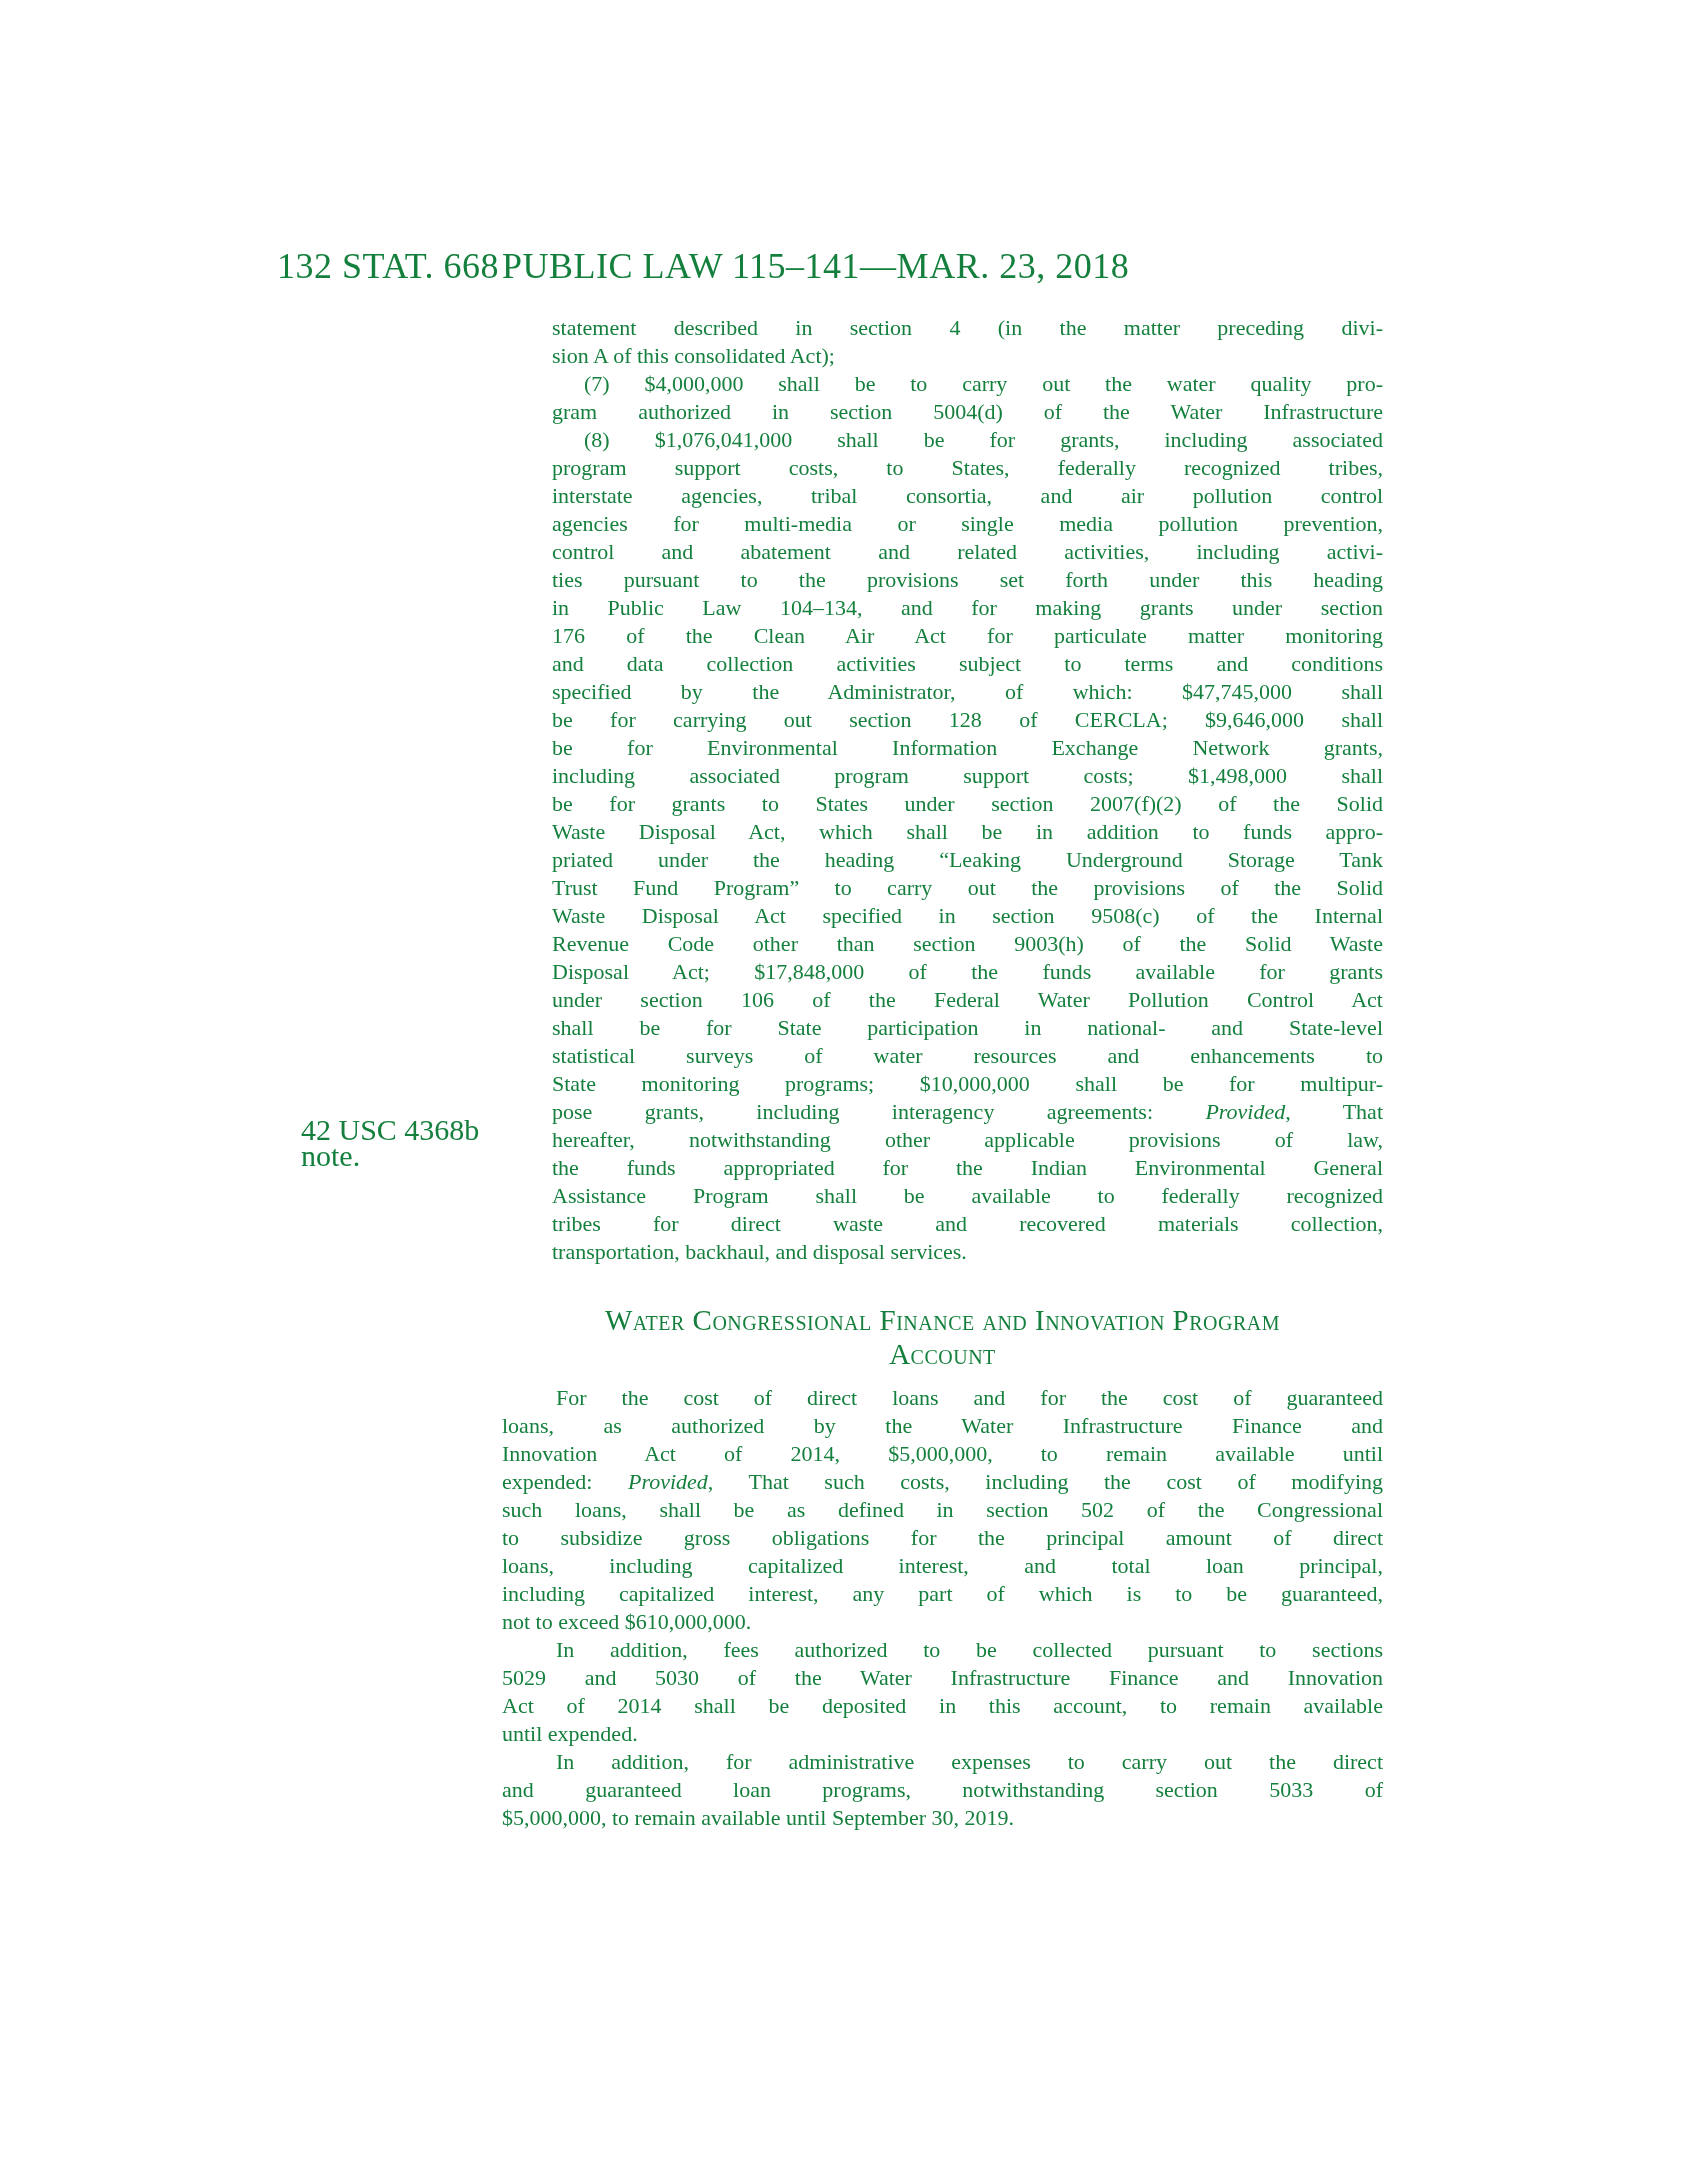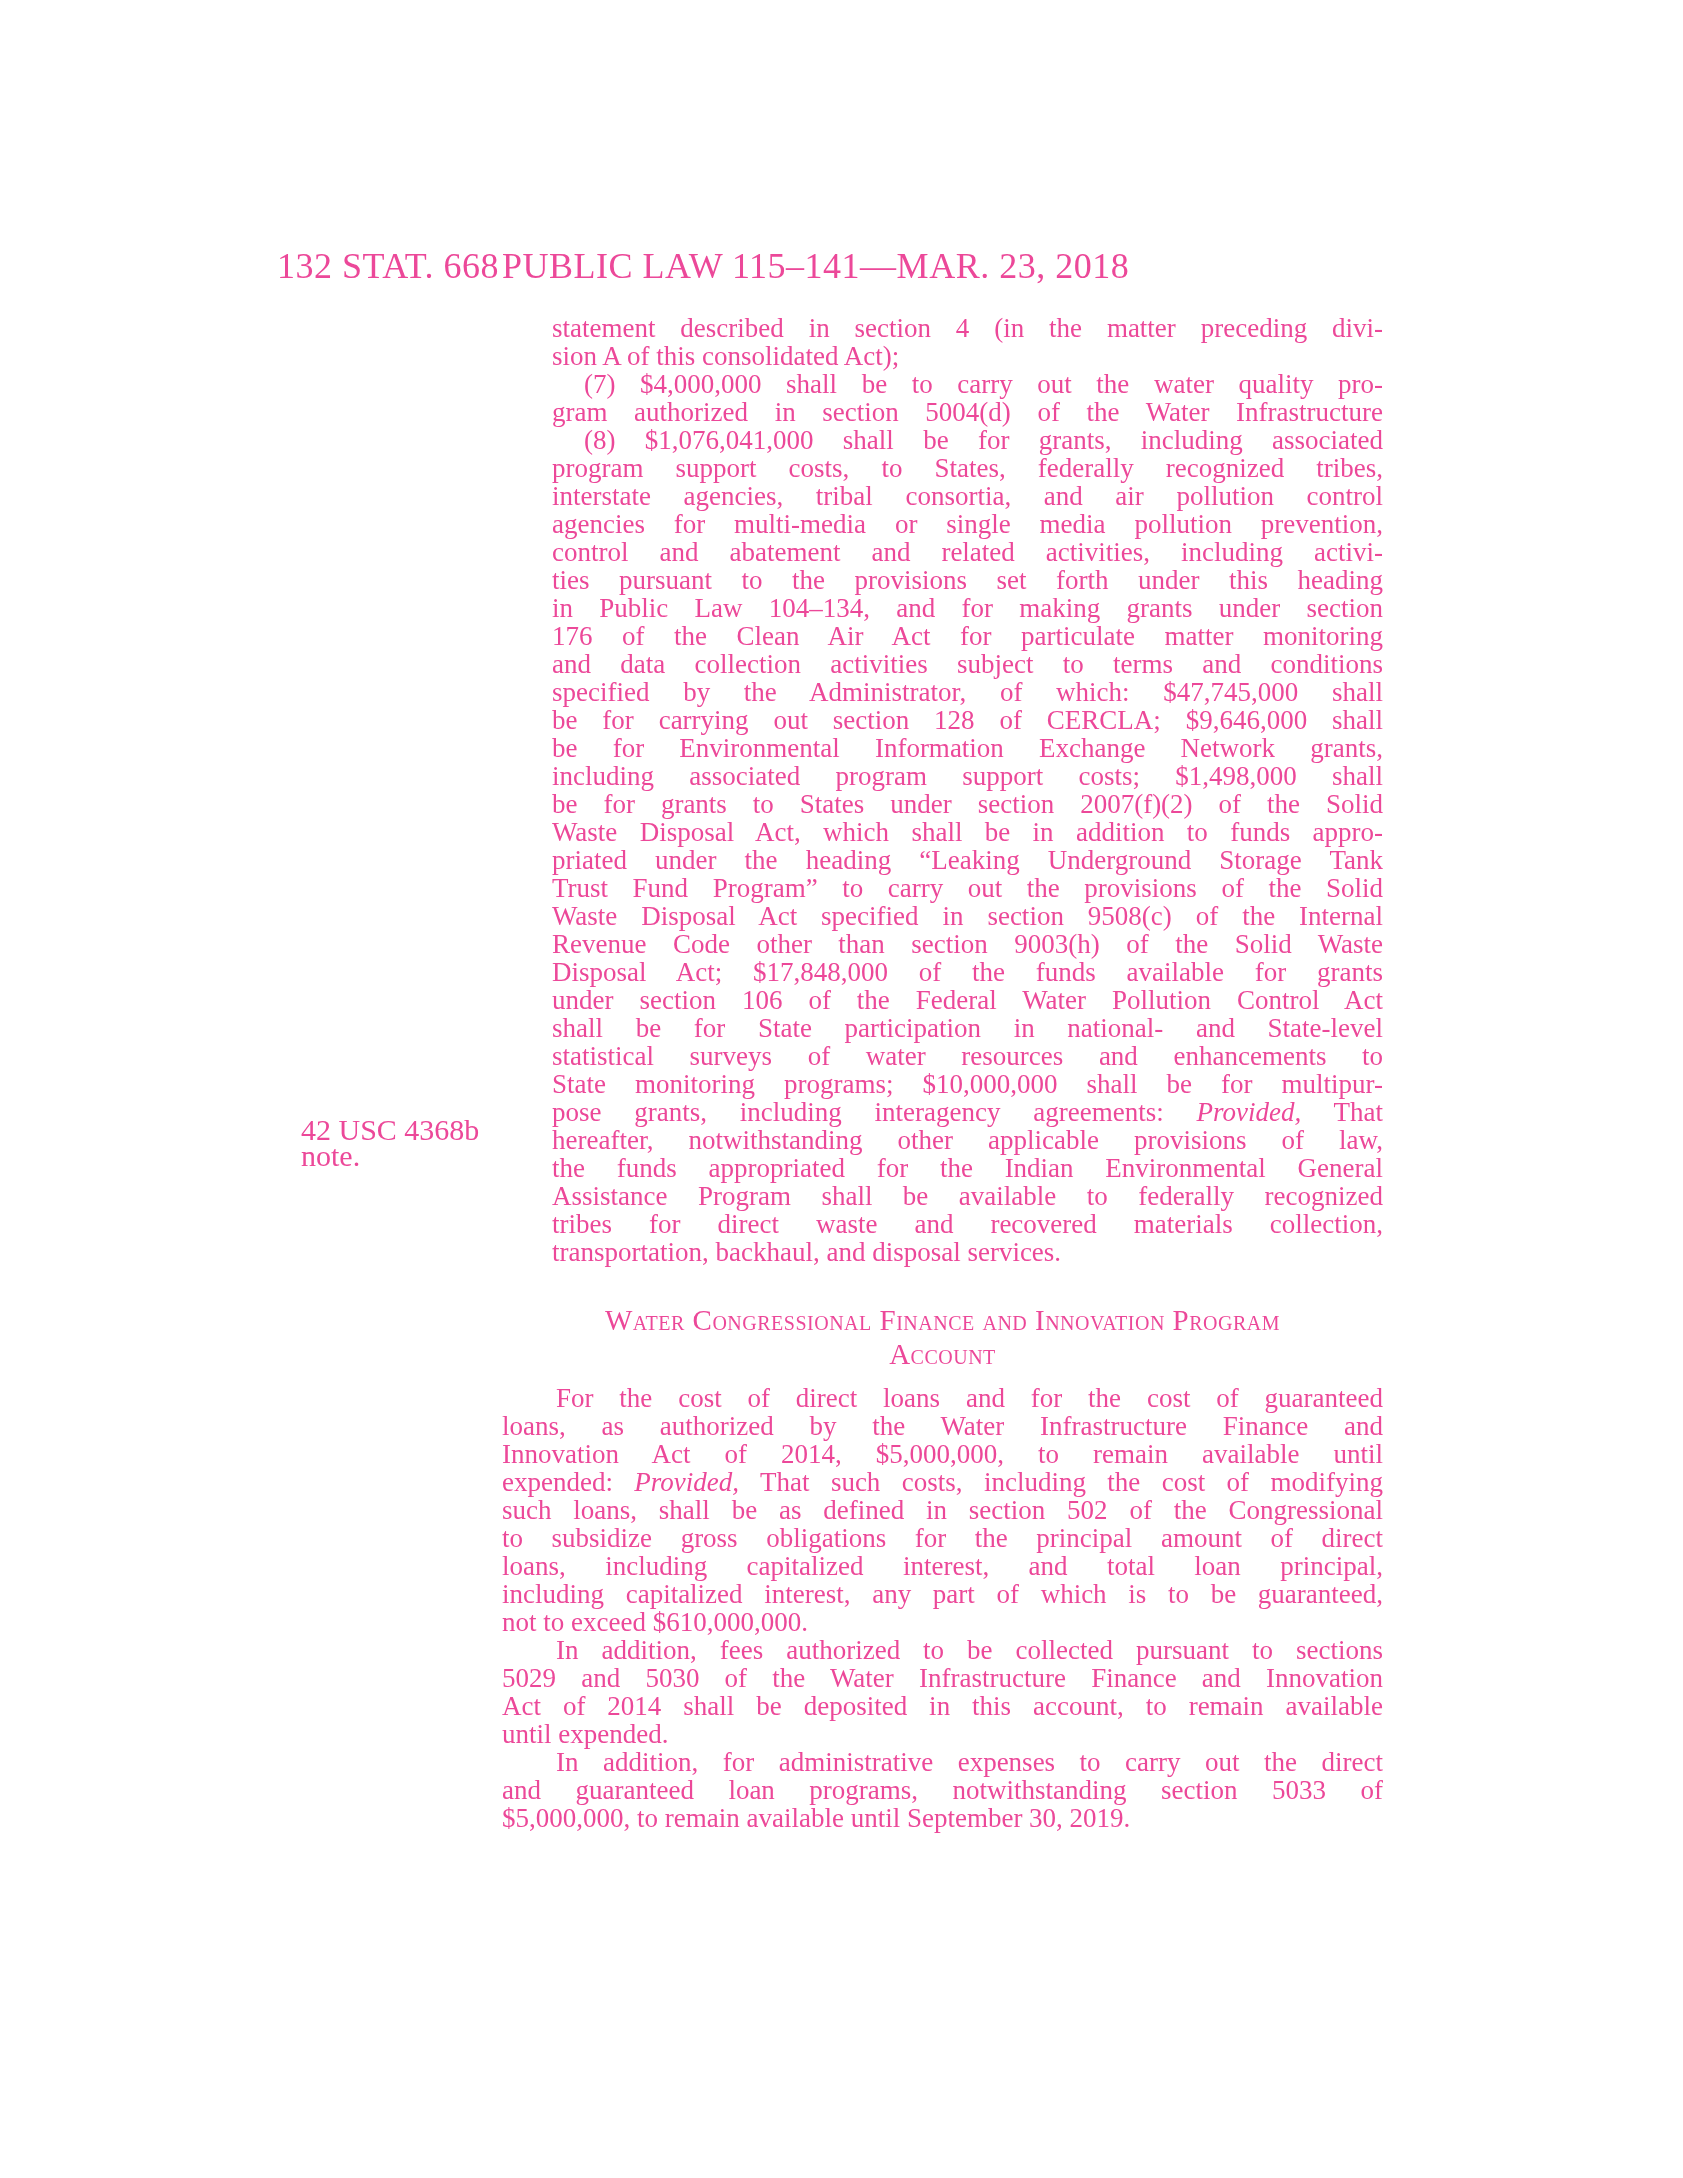--- a/index.html
+++ b/index.html
@@ -2,21 +2,21 @@
 <html><head>
 <meta charset="utf-8">
 <style>
   html, body { margin: 0; padding: 0; background: #ffffff; }
   .page {
     position: relative;
     width: 1683px;
     height: 2178px;
     background: #ffffff;
     font-family: "Liberation Serif", "DejaVu Serif", serif;
-    color: #ec4899;
+    color: #15803d;
     overflow: hidden;
   }
   .stat-cite {
     position: absolute;
     left: 277px;
     top: 248px;
     font-size: 36px;
     line-height: 1;
     white-space: nowrap;
     letter-spacing: 0.5px;
@@ -44,21 +44,21 @@
     position: absolute;
     left: 502px;
     top: 314px;
     width: 881px;
   }
   .block {
     margin-left: 50px;
     width: 831px;
   }
   .line {
-    font-size: 27px;
+    font-size: 22px;
     line-height: 28px;
     text-align: justify;
     text-align-last: justify;
   }
   .line.rag {
     text-align: left;
     text-align-last: left;
   }
   .block .line.ind { padding-left: 32px; }
   .para  .line.ind { padding-left: 54px; }

